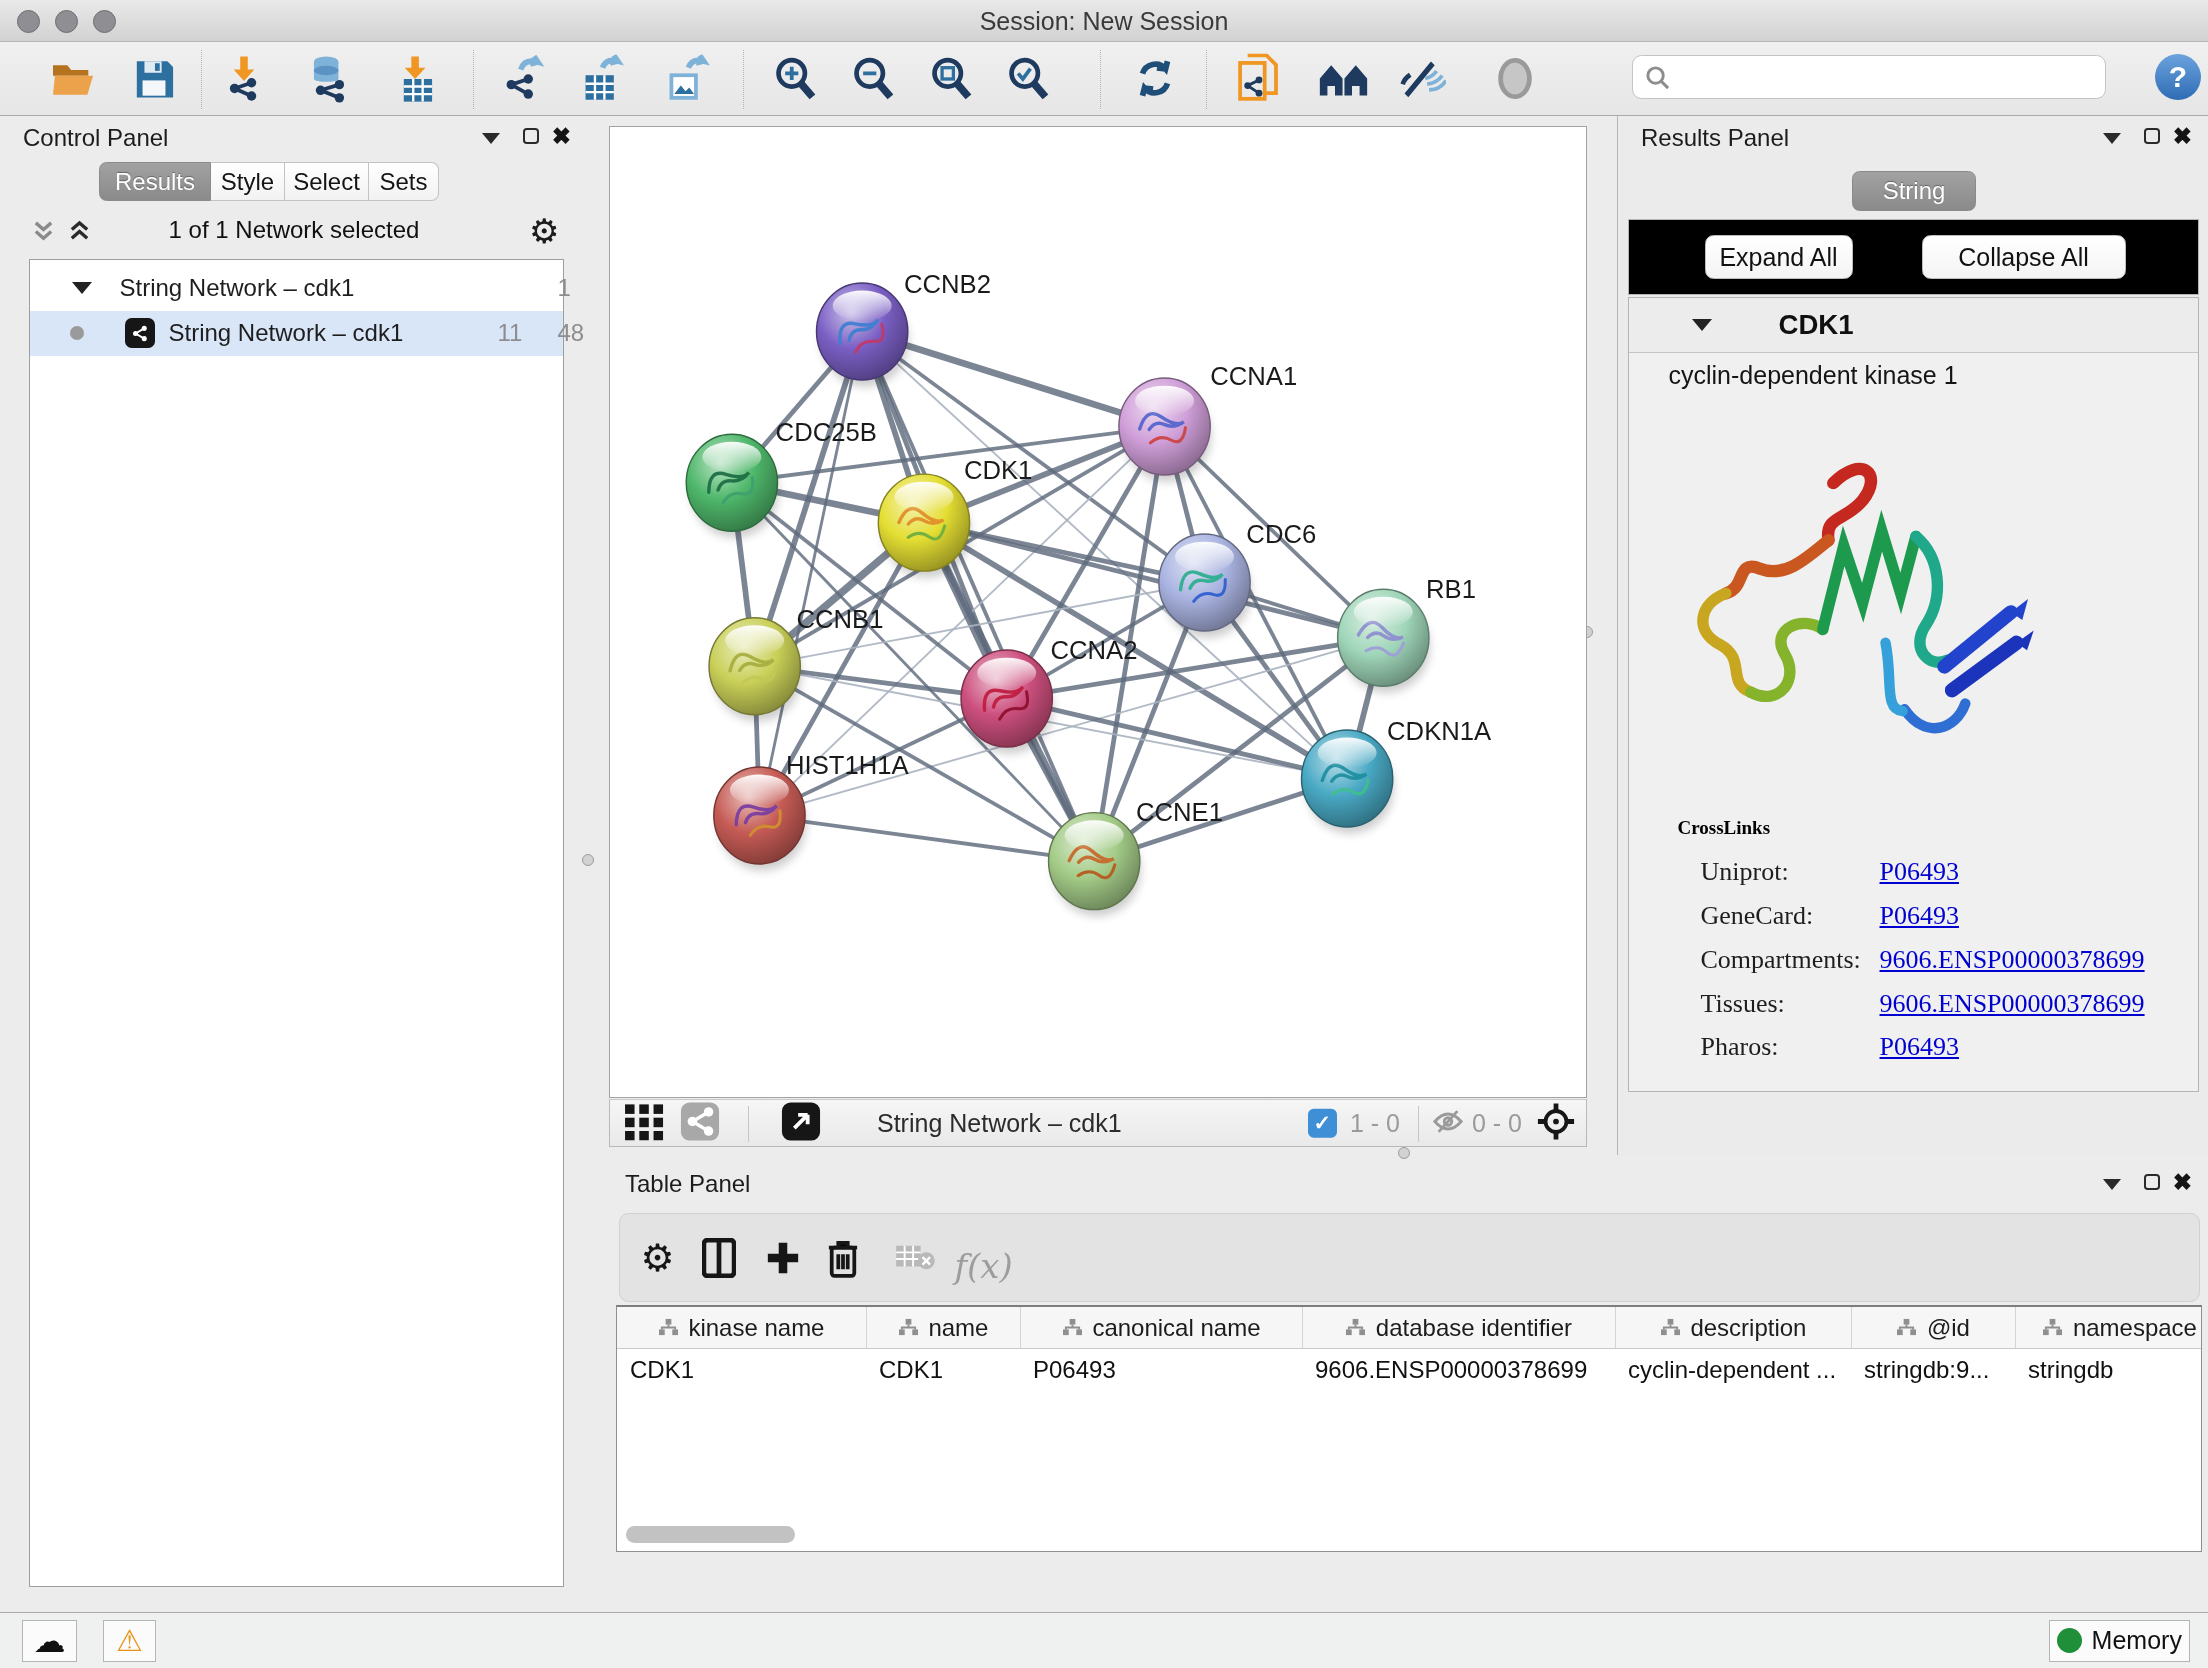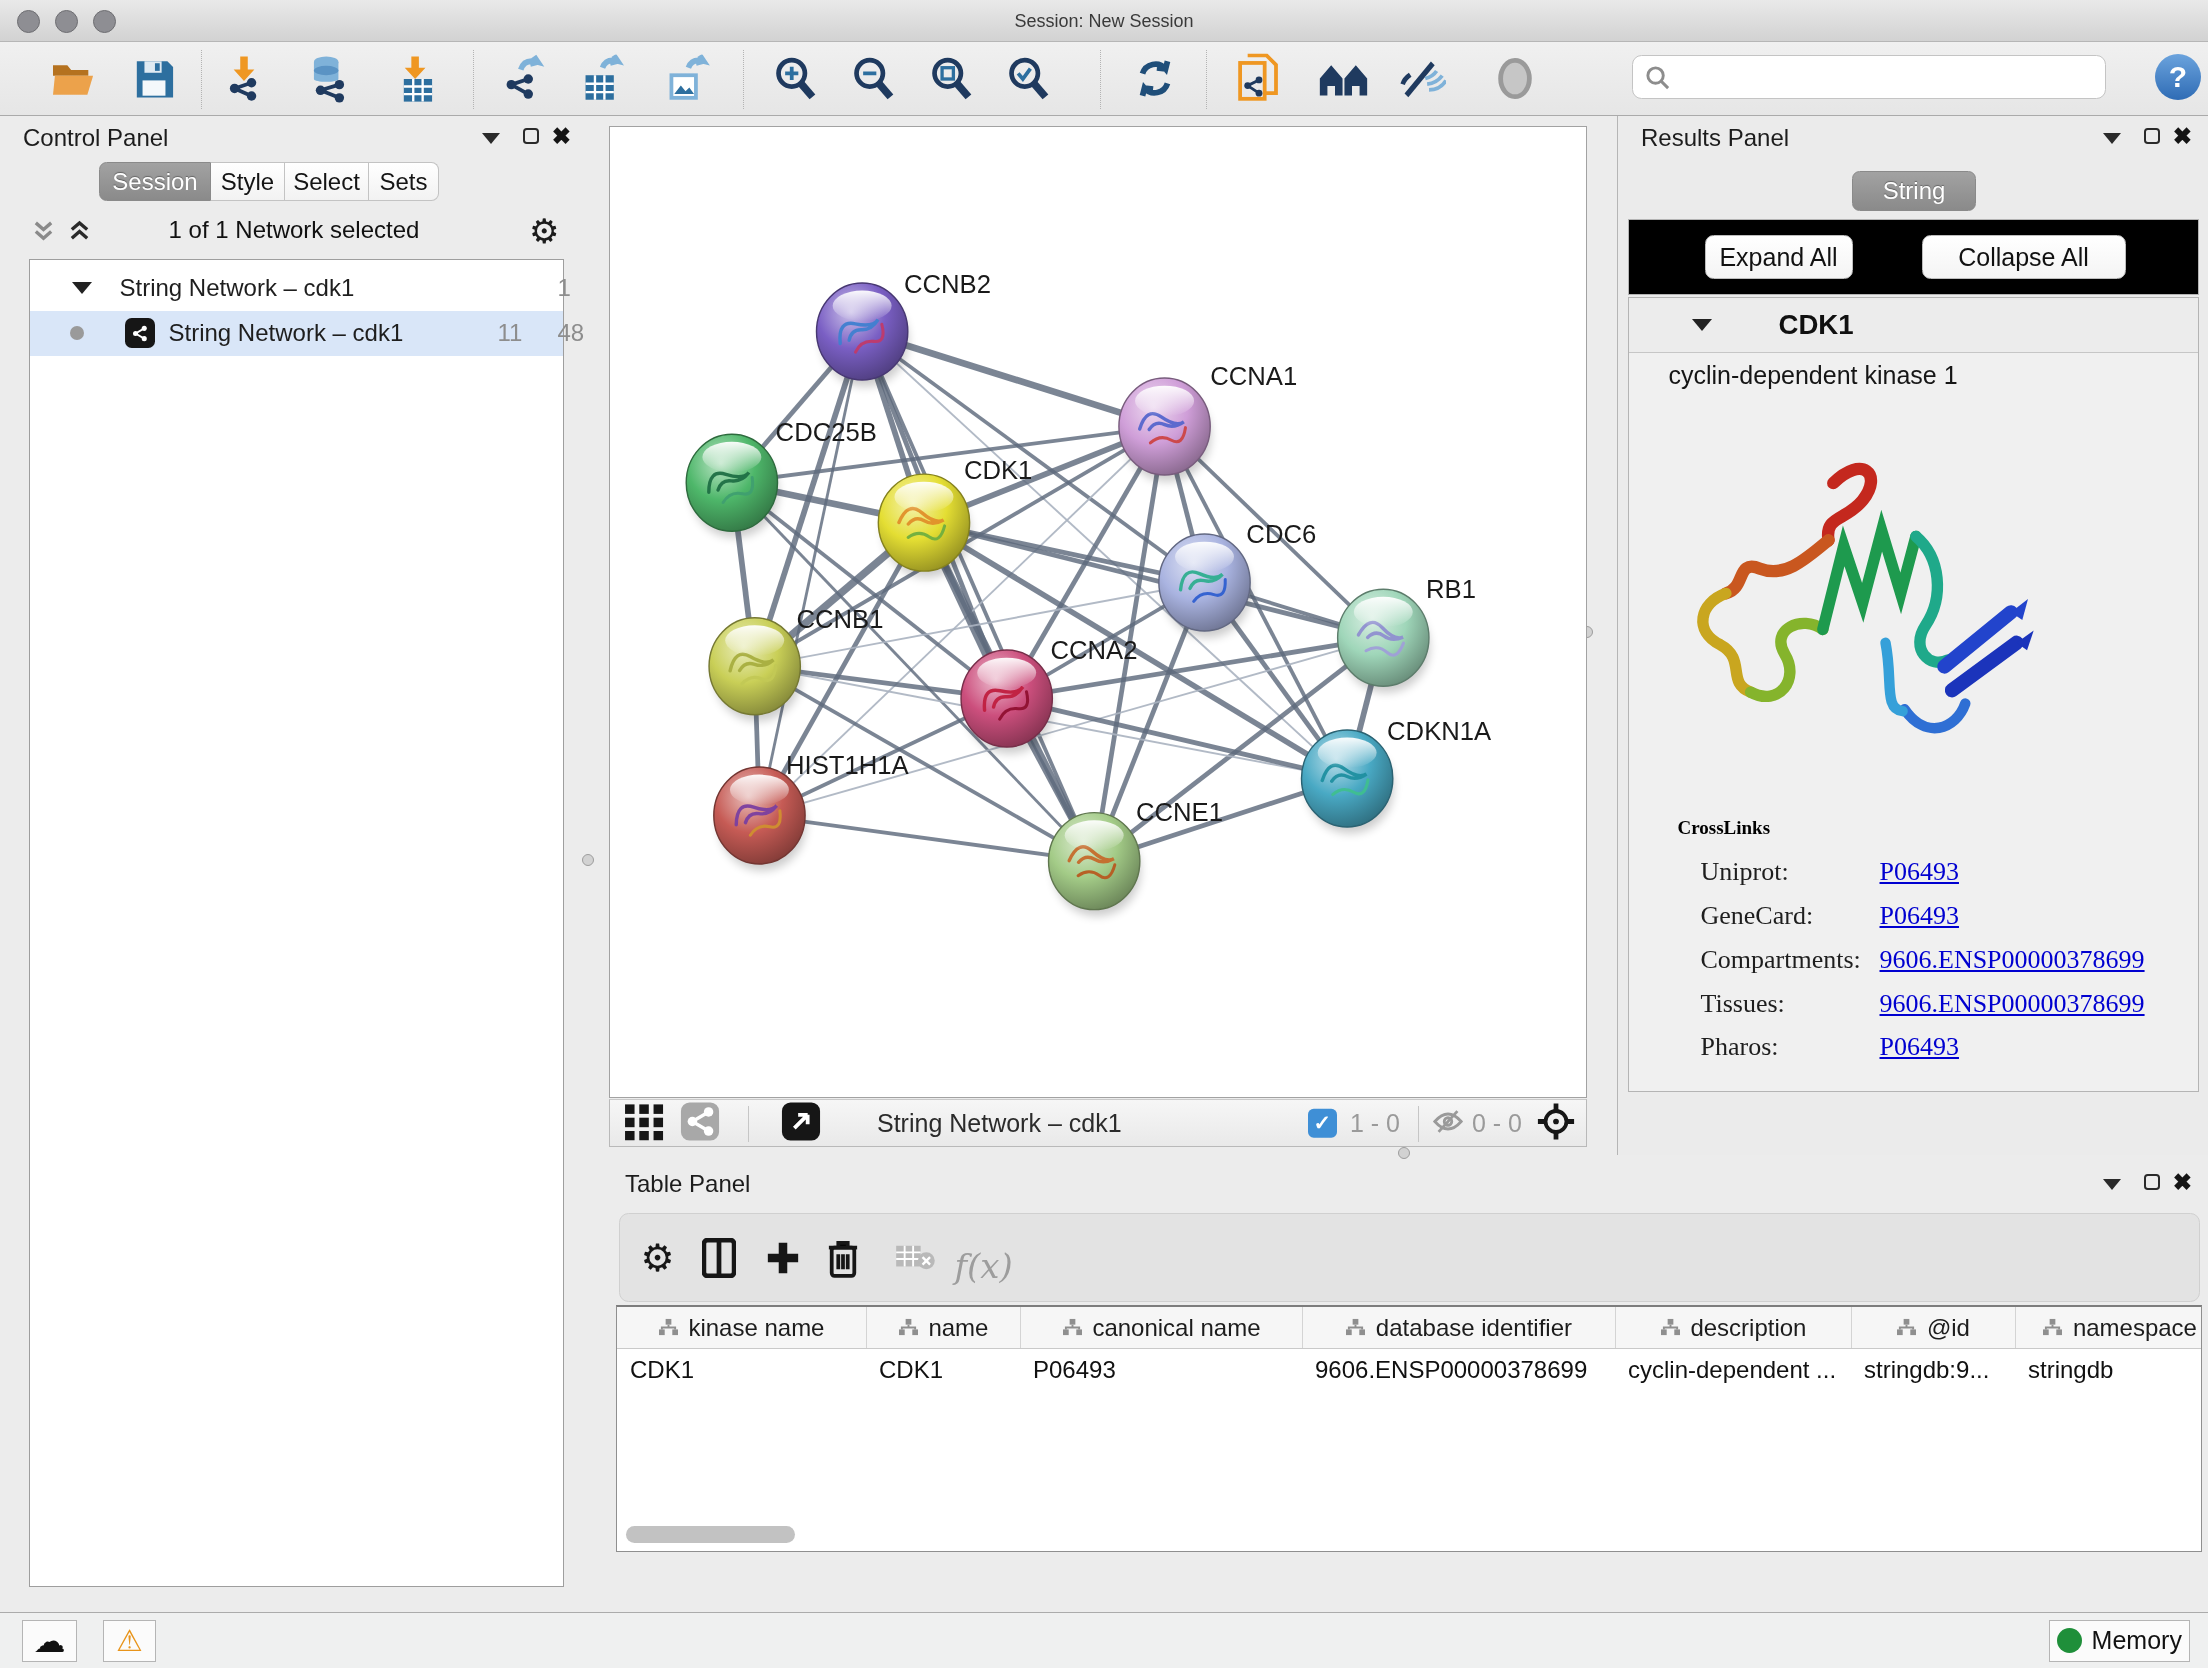--- a/index.html
+++ b/index.html
@@ -5,21 +5,21 @@
   * { box-sizing: border-box; margin: 0; padding: 0; }
   html,body { width: 2208px; height: 1668px; overflow: hidden; }
   body { background:#ececec; font-family:"Liberation Sans", sans-serif; color:#1e1e1e; position:relative; }
 
   
   .titlebar { position:absolute; left:0; top:0; width:2208px; height:42px;
     background:linear-gradient(#e9e9e9,#d2d2d2); border-bottom:1px solid #b6b6b6; }
   .traffic { position:absolute; top:9.5px; width:23px; height:23px; border-radius:50%;
     background:#8e8e93; border:1px solid #6e6e72; }
   .t1{left:17px}.t2{left:55px}.t3{left:93px}
-  .win-title { text-align:center; line-height:42px; font-size:18px; color:#3a3a3a; }
+  .win-title { text-align:center; line-height:42px; font-size:25px; color:#3a3a3a; }
 
   
   .toolbar { position:absolute; left:0; top:42px; width:2208px; height:74px;
     background:linear-gradient(#f0f0f0,#e6e6e6); border-bottom:1px solid #aaaaaa; }
   .tbico { position:absolute; top:50%; transform:translateY(-50%); width:53px; height:53px;
     display:flex; align-items:center; justify-content:center; }
   .tbsep { position:absolute; top:7.6px; height:59px; width:0; border-left:1.9px dotted #b3b3b3; }
   .searchbox { position:absolute; left:1632px; top:13.3px; width:474px; height:44px;
     background:#fff; border:1px solid #c4c4c4; border-radius:9.5px; display:flex; align-items:center; padding:0 11.4px; }
   .searchbox input { border:none; outline:none; flex:1; font-size:25px; margin-left:9.5px;
@@ -287,21 +287,21 @@
 </div>
 
 <div class="control-panel">
   <div class="panel-head">
     <div class="panel-title">Control Panel</div>
     <div class="ph-tri r1"></div>
     <div class="ph-sq r2"></div>
     <div class="ph-x r3">✖</div>
   </div>
   <div class="seg cp-tabs">
-    <div class="tab sel" style="width:112px">Session</div>
+    <div class="tab sel" style="width:112px">Results</div>
     <div class="tab" style="width:74px">Style</div>
     <div class="tab" style="width:84px">Select</div>
     <div class="tab" style="width:70px">Sets</div>
   </div>
   <div class="cp-status">
     <span class="chev" style="left:32px">
       <svg width="23" height="25" viewBox="0 0 24 26">
           <path d="M4 4 l8 7 8 -7 M4 13 l8 7 8 -7" stroke="#8a8a8a" stroke-width="3.5" fill="none"></path>
         </svg>
     </span>

